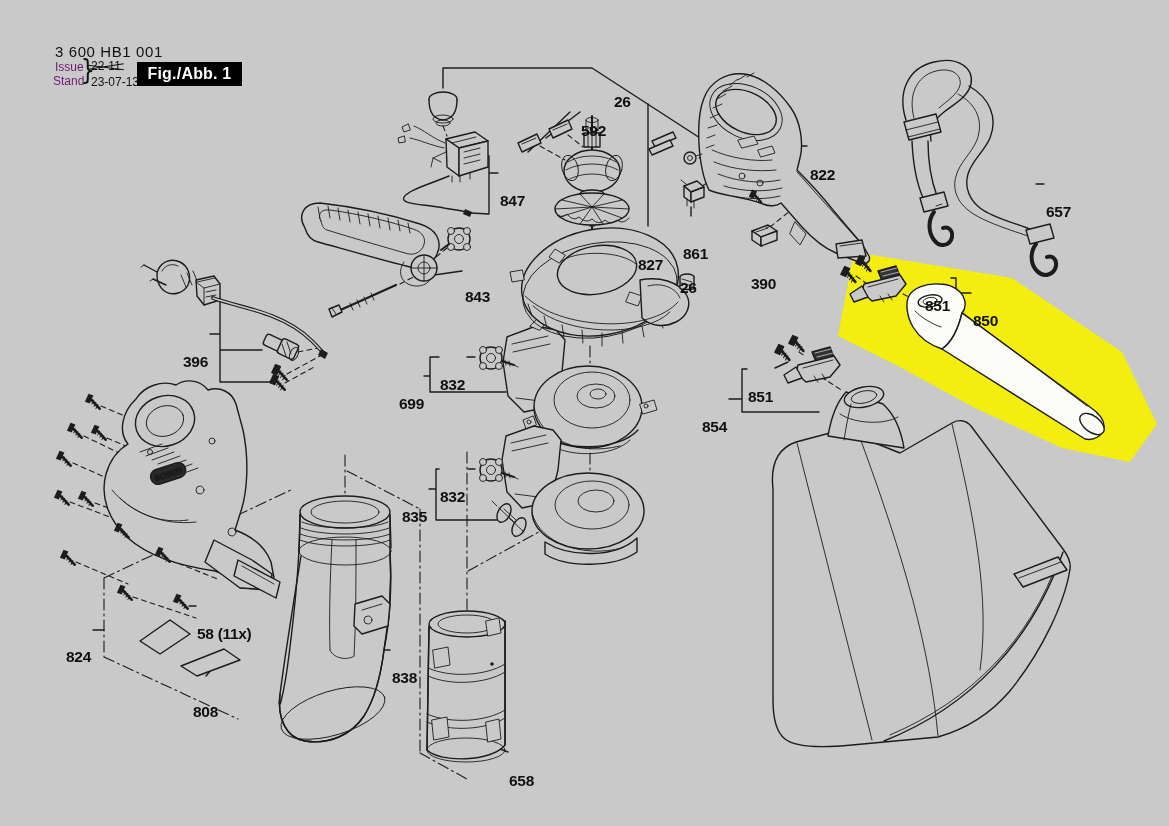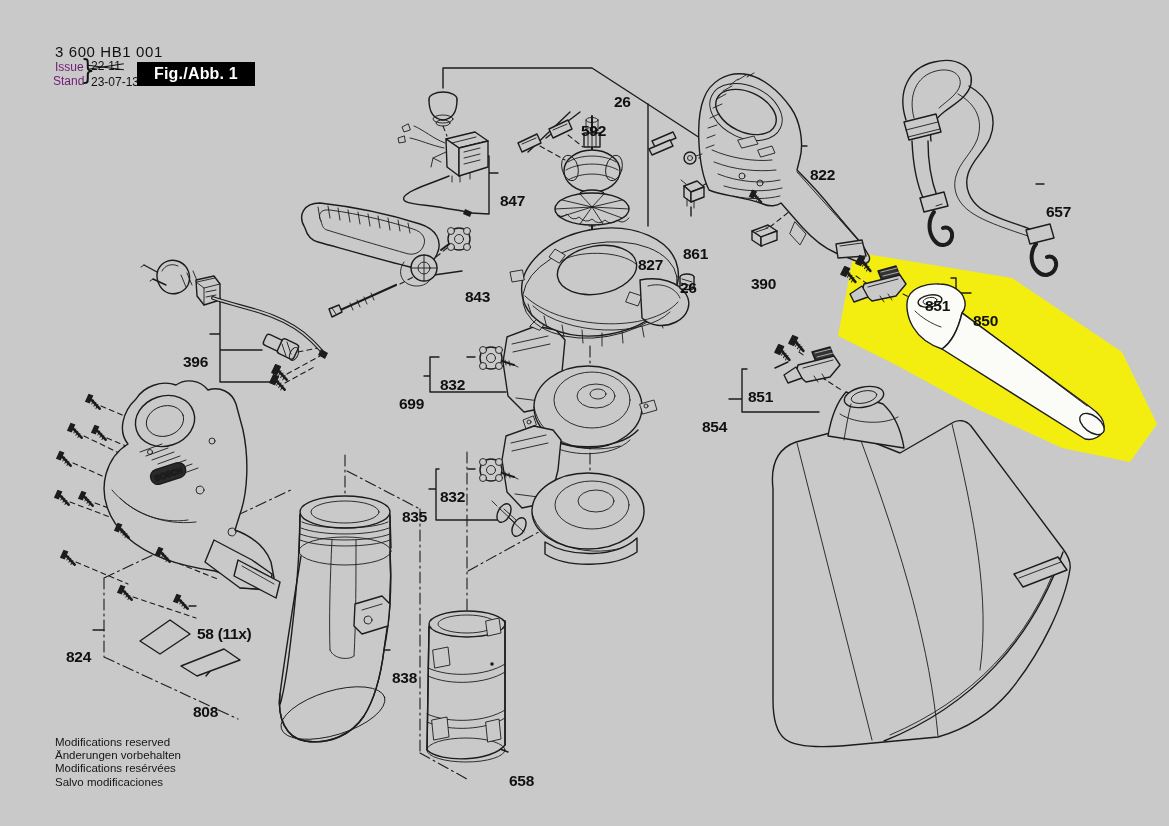--- a/index.html
+++ b/index.html
@@ -27,21 +27,21 @@
   #issue-word{left:55px;top:61px;}
   #stand-word{left:53px;top:75px;}
   #brace{position:absolute;left:79px;top:56px;font:400 28px/30px "DejaVu Sans",sans-serif;color:#111;
          transform:scaleX(0.8);}
   .issue-val{position:absolute;font:400 12px/13px "Liberation Sans",sans-serif;color:#111;}
   #issue-value{left:91px;top:60px;}
   #stand-value{left:91px;top:76px;}
   #issue-value i{position:absolute;left:-3px;right:-3px;border-top:1.6px solid #111;display:block;}
   #issue-value i.s1{top:45%;transform:rotate(-9deg);}
   #issue-value i.s2{top:55%;transform:rotate(7deg);}
-  #figure-box{position:absolute;left:137px;top:62px;width:118px;height:24px;background:#000;
+  #figure-box{position:absolute;left:137px;top:62px;width:105px;height:24px;background:#000;
       color:#fff;font:700 16px/24px "Liberation Sans",sans-serif;text-align:center;letter-spacing:0.2px;}
   #footer{position:absolute;left:55px;top:736px;font:400 11.5px/13.2px "Liberation Sans",sans-serif;color:#161616;}
 </style>
 </head>
 <body>
 
 <div id="stage">
 
 <svg viewBox="0 0 1169 826" width="1169" height="826">
   <defs>
@@ -442,19 +442,13 @@
   <div class="plabel" style="left:748px;top:361px">851</div>
   <div class="plabel" style="left:702px;top:391px">854</div>
   <div class="plabel" style="left:440px;top:461px">832</div>
   <div class="plabel" style="left:402px;top:481px">835</div>
   <div class="plabel" style="left:197px;top:598px">58 (11x)</div>
   <div class="plabel" style="left:66px;top:621px">824</div>
   <div class="plabel" style="left:193px;top:676px">808</div>
   <div class="plabel" style="left:392px;top:642px">838</div>
   <div class="plabel" style="left:509px;top:745px">658</div>
 
-  <div id="footer">
-    <div>Modifications reserved</div>
-    <div>Änderungen vorbehalten</div>
-    <div>Modifications resérvées</div>
-    <div>Salvo modificaciones</div>
-  </div>
 </div>
 
 </body></html>

